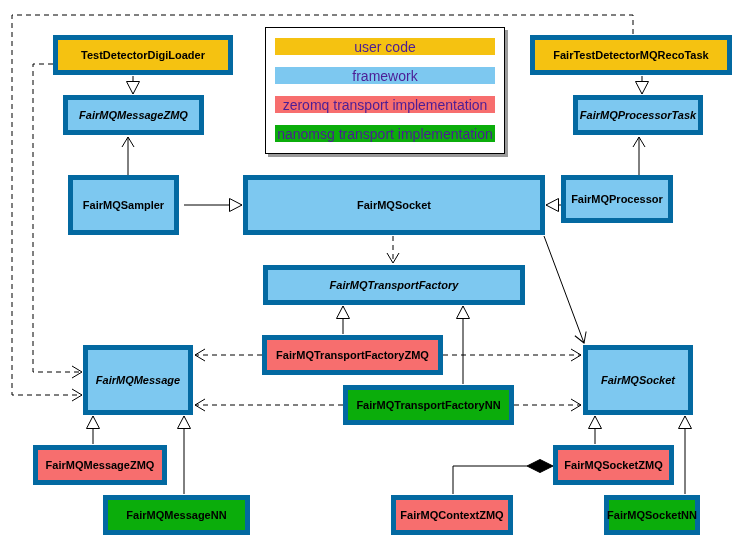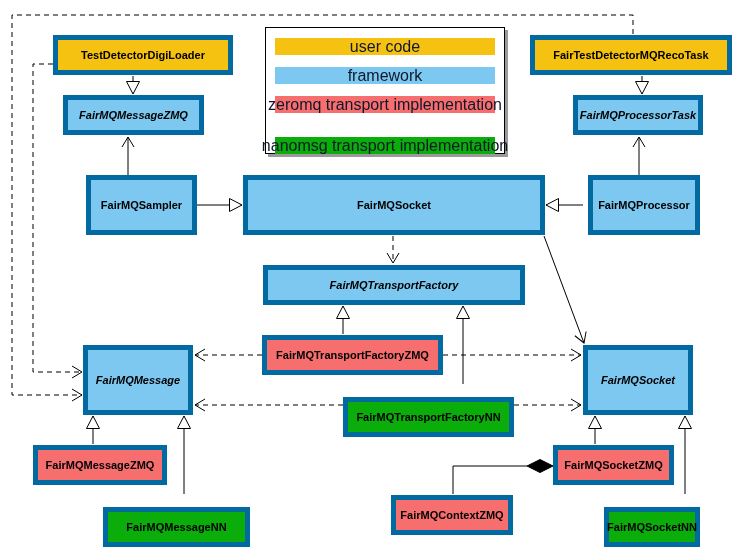--- a/index.html
+++ b/index.html
@@ -11,30 +11,30 @@
   .node {
     position:absolute; box-sizing:border-box; border:5px solid #0369a1;
     display:flex; align-items:center; justify-content:center;
     font-size:11px; font-weight:bold; color:#000; text-align:center;
     white-space:nowrap; z-index:2;
   }
   .abstract { font-style:italic; }
   .fill-user  { background:#F5C211; }
   .fill-fw    { background:#7DC8F0; }
   .fill-zmq   { background:#F76E6E; }
-  .fill-nn    { background:#0BAD0B;margin-top:12px; }
+  .fill-nn    { background:#0BAD0B; }
   .legend {
     position:absolute; left:265px; top:27px; width:240px; height:127px;
     box-sizing:border-box; background:#fff; border:1px solid #000;
     box-shadow:3px 3px 0 #9a9a9a;
     display:flex; flex-direction:column; gap:12px; padding:10px 9px; z-index:2;
   }
   .legend-bar {
     height:17px; display:flex; align-items:center; justify-content:center;
-    font-size:16px; font-weight:normal; color:#0f172a; white-space:nowrap;
+    font-size:14px; font-weight:normal; color:#4c1d95; white-space:nowrap;
   }
 </style>
 </head>
 <body>
 
 <div id="canvas">
 
   <svg id="wires" width="748" height="549" viewBox="0 0 748 549" stroke="#000" fill="none" stroke-width="1">
     <defs>
       <marker id="tri" markerWidth="16" markerHeight="16" refX="13" refY="7" orient="auto" markerUnits="userSpaceOnUse">
@@ -98,29 +98,29 @@
   </div>
 
   <div class="node fill-fw abstract" style="left:63px; top:95px; width:141px; height:40px;">
     <span>FairMQMessageZMQ</span>
   </div>
 
   <div class="node fill-fw abstract" style="left:573px; top:95px; width:130px; height:40px;">
     <span>FairMQProcessorTask</span>
   </div>
 
-  <div class="node fill-fw" style="left:86px; top:175px; width:111px; height:60px;">
+  <div class="node fill-fw" style="left:68px; top:175px; width:111px; height:60px;">
     <span>FairMQSampler</span>
   </div>
 
   <div class="node fill-fw" style="left:243px; top:175px; width:302px; height:60px;">
     <span>FairMQSocket</span>
   </div>
 
-  <div class="node fill-fw" style="left:588px; top:175px; width:112px; height:60px;">
+  <div class="node fill-fw" style="left:561px; top:175px; width:112px; height:48px;">
     <span>FairMQProcessor</span>
   </div>
 
   <div class="node fill-fw abstract" style="left:263px; top:265px; width:262px; height:40px;">
     <span>FairMQTransportFactory</span>
   </div>
 
   <div class="node fill-zmq" style="left:262px; top:335px; width:181px; height:40px;">
     <span>FairMQTransportFactoryZMQ</span>
   </div>

